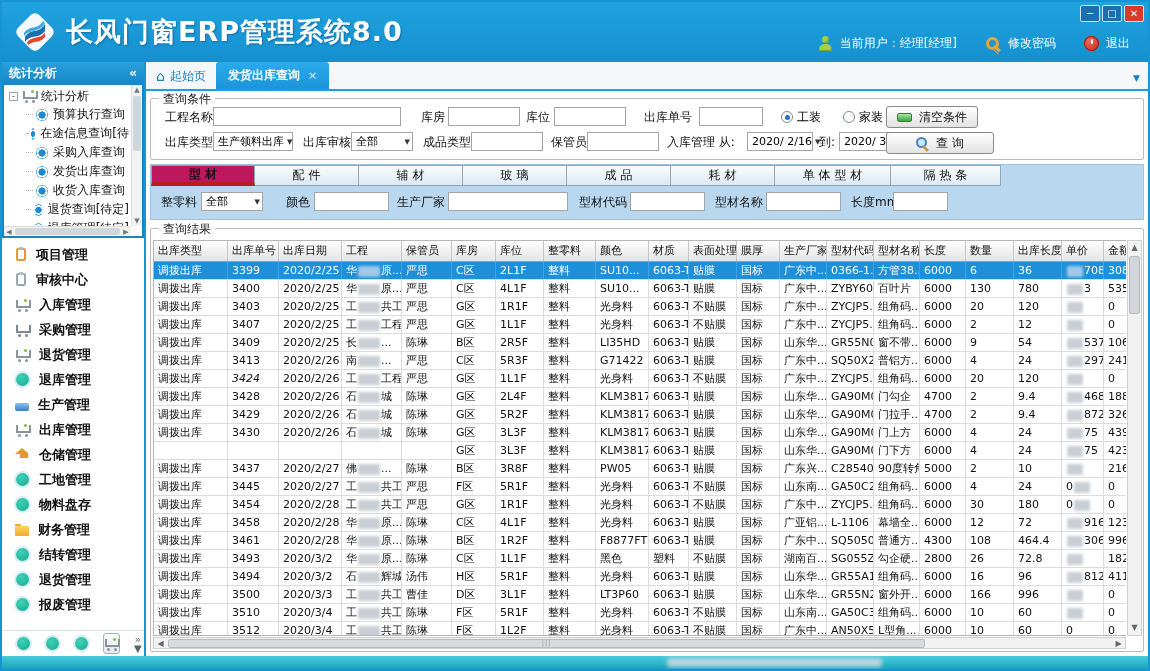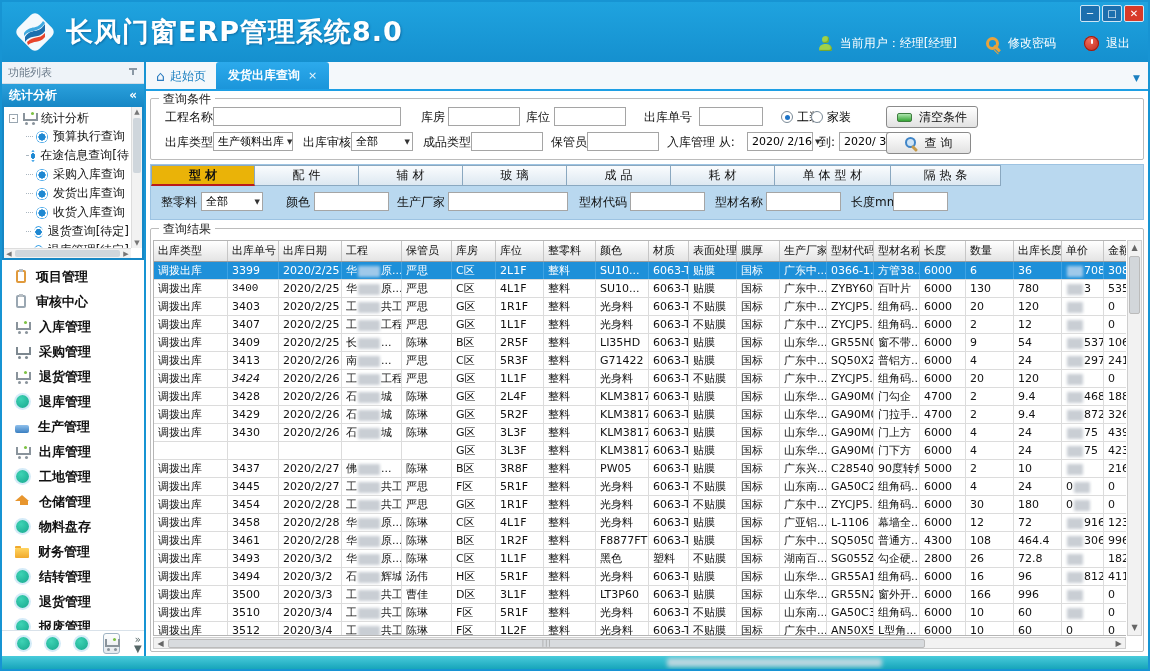--- a/index.html
+++ b/index.html
@@ -118,21 +118,21 @@
   .clear-icon{width:15px;height:9px;border:1px solid #3f7d3f;border-radius:2px;background:linear-gradient(#aee6ae,#35a535);}
   .search-icon{width:13px;height:13px;}
   .search-icon::before{content:"";position:absolute;left:0;top:0;width:7px;height:7px;border:2px solid #3f85c8;border-radius:50%;background:#cfe4f5;}
   .search-icon::after{content:"";position:absolute;right:0;bottom:0;width:7px;height:3px;background:#c59a4a;transform:rotate(45deg);border-radius:1px;}
   
   .bluepanel{position:absolute;left:4px;top:102px;right:4px;height:56px;background:#b9d8ef;border:1px solid #9dc3e2;}
   .mtabs{position:absolute;left:0;top:0;right:0;height:21px;display:flex;}
   .mtab{height:21px;border:1px solid #8aa8c0;border-left:none;background:linear-gradient(#fafcfe,#dde8f1);
         font-size:12px;color:#111;display:flex;align-items:center;justify-content:center;cursor:pointer;white-space:nowrap;}
   .mtab:first-child{border-left:1px solid #8aa8c0;}
-  .mtab.active{background:#eab308;font-weight:bold;border-bottom:2px solid #b91c1c;}
+  .mtab.active{background:#be185d;font-weight:bold;border-bottom:4px solid #b91c1c;}
   .subrow{position:absolute;left:0;right:0;top:26px;height:22px;}
   .subrow .flabel{line-height:22px;}
   
   .rbox{left:4px;top:166px;right:4px;bottom:4px;}
   .tablewrap{position:absolute;left:2px;top:11px;right:17px;bottom:15px;overflow:hidden;border:1px solid #b5b5b5;border-right:none;}
   .thead{display:flex;height:21px;background:linear-gradient(#ffffff,#e4e4e4);border-bottom:1px solid #9d9d9d;}
   .th{flex:none;font-size:11px;color:#111;line-height:20px;padding-left:4px;border-right:1px solid #c6c6c6;
       overflow:hidden;white-space:nowrap;cursor:pointer;}
   .trow{display:flex;height:18px;border-bottom:1px solid #dcdcdc;background:#fff;cursor:pointer;}
   .td{flex:none;font-size:11px;color:#111;line-height:17px;padding-left:4px;border-right:1px solid #dcdcdc;
@@ -182,24 +182,20 @@
       <span class="sep"></span>
       <span class="ic key-icon"></span>
       <span style="cursor:pointer;">修改密码</span>
       <span class="sep"></span>
       <span class="ic power-icon"></span>
       <span style="cursor:pointer;">退出</span>
     </div>
   </div>
 
   <div class="sidebar">
-    <div class="funclist">
-      <span>功能列表</span>
-      <span class="ic pin-icon"></span>
-    </div>
     <div class="section-hdr">
       <span>统计分析</span>
       <span>«</span>
     </div>
     <div class="tree">
       <div class="tree-inner">
         <div class="tree-root">
           <span class="expander">-</span>
           <span class="ic cart-green-icon"></span>
           <span>统计分析</span>
@@ -273,26 +269,26 @@
   </div>
         <div class="menu-item">
     <span class="ic machine-icon"></span>
     <span>生产管理</span>
   </div>
         <div class="menu-item">
     <span class="ic cart-green-icon"></span>
     <span>出库管理</span>
   </div>
         <div class="menu-item">
+    <span class="ic warehouse-icon"></span>
+    <span>仓储管理</span>
+  </div>
+        <div class="menu-item">
     <span class="ic circle-icon"></span>
     <span>工地管理</span>
-  </div>
-        <div class="menu-item">
-    <span class="ic warehouse-icon"></span>
-    <span>仓储管理</span>
   </div>
         <div class="menu-item">
     <span class="ic circle-icon"></span>
     <span>物料盘存</span>
   </div>
         <div class="menu-item">
     <span class="ic folder-icon"></span>
     <span>财务管理</span>
   </div>
         <div class="menu-item">
@@ -340,21 +336,21 @@
         <span class="flabel" style="left:270px;">库房</span>
         <input class="tinput" style="left: 297px; width: 72px;">
         <span class="flabel" style="left:375px;">库位</span>
         <input class="tinput" style="left: 403px; width: 72px;">
         <span class="flabel" style="left:493px;">出库单号</span>
         <input class="tinput" style="left: 548px; width: 64px;">
         <span class="radio" style="left:630px;">
           <span class="rdot on"></span>
           <span>工装</span>
         </span>
-        <span class="radio" style="left:660px;">
+        <span class="radio" style="left:692px;">
           <span class="rdot"></span>
           <span>家装</span>
         </span>
         <div class="pushbtn" style="left:735px;width:92px;top:-1px;">
           <span class="ic clear-icon"></span>
           <span>清空条件</span>
         </div>
       </div>
       <div class="frow" style="top:33px;">
         <span class="flabel" style="left:14px;">出库类型</span>
@@ -374,21 +370,21 @@
         <span class="flabel" style="left:516px;">入库管理 从:</span>
         <div class="dropdown" style="left:596px;width:66px;">
           <span>2020/ 2/16</span>
             <span class="dd-arrow">▼</span>
         </div>
         <span class="flabel" style="left:668px;">到:</span>
         <div class="dropdown" style="left:688px;width:66px;">
           <span>2020/ 3/16</span>
             <span class="dd-arrow">▼</span>
         </div>
-        <div class="pushbtn" style="left:735px;width:85px;top:0;">
+        <div class="pushbtn" style="left:735px;width:108px;top:0;">
           <span class="ic search-icon"></span>
           <span>查 询</span>
         </div>
       </div>
     </div>
 
     <div class="bluepanel">
       <div class="mtabs" id="mtabs">
           <div class="mtab active" style="width: 104px;">型 材</div>
           <div class="mtab" style="width: 104px;">配 件</div>
@@ -461,21 +457,21 @@
               <div class="td" style="width: 47px;">0366-1.2</div>
               <div class="td" style="width: 46px;">方管38...</div>
               <div class="td" style="width: 46px;">6000</div>
               <div class="td" style="width: 48px;">6</div>
               <div class="td" style="width: 48px;">36</div>
               <div class="td" style="width: 42px;"><span class="mosaic sm"></span>708</div>
               <div class="td" style="width: 40px;">308</div>
             </div>
             <div class="trow">
               <div class="td" style="width: 74px;">调拨出库</div>
-              <div class="td" style="width: 51px; font-family: Liberation Mono, monospace;">3400</div>
+              <div class="td" style="width: 51px;">3400</div>
               <div class="td" style="width: 63px;">2020/2/25</div>
               <div class="td" style="width: 60px;">华<span class="mosaic"></span>原...</div>
               <div class="td" style="width: 50px;">严思</div>
               <div class="td" style="width: 44px;">C区</div>
               <div class="td" style="width: 48px;">4L1F</div>
               <div class="td" style="width: 52px;">整料</div>
               <div class="td" style="width: 53px;">SU10...</div>
               <div class="td" style="width: 40px;">6063-T5</div>
               <div class="td" style="width: 48px;">贴膜</div>
               <div class="td" style="width: 43px;">国标</div>

